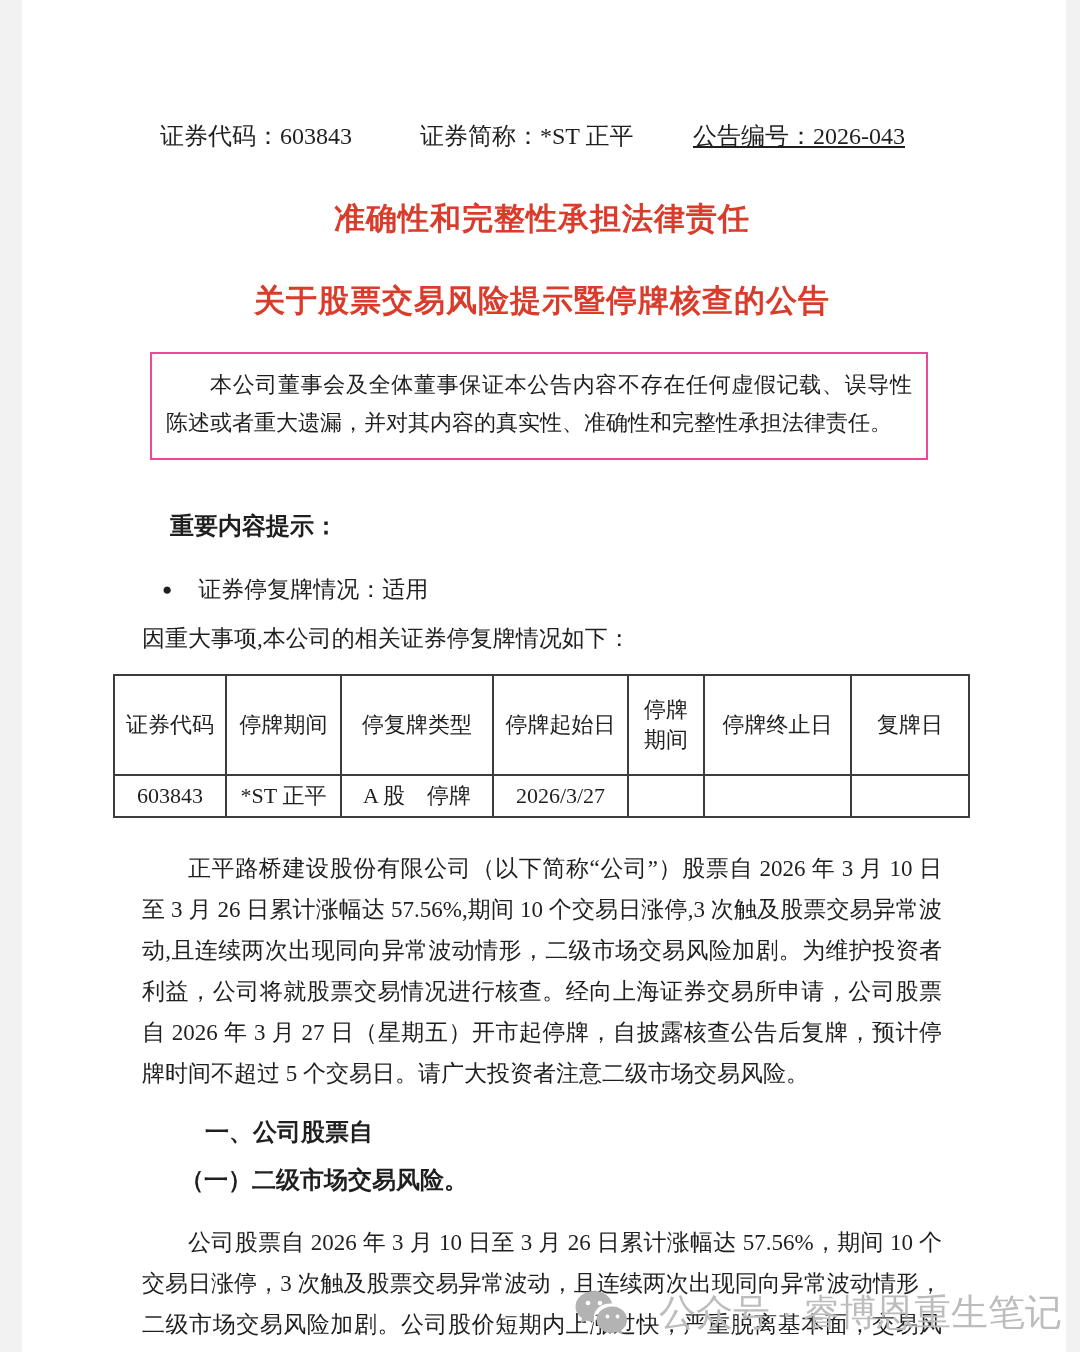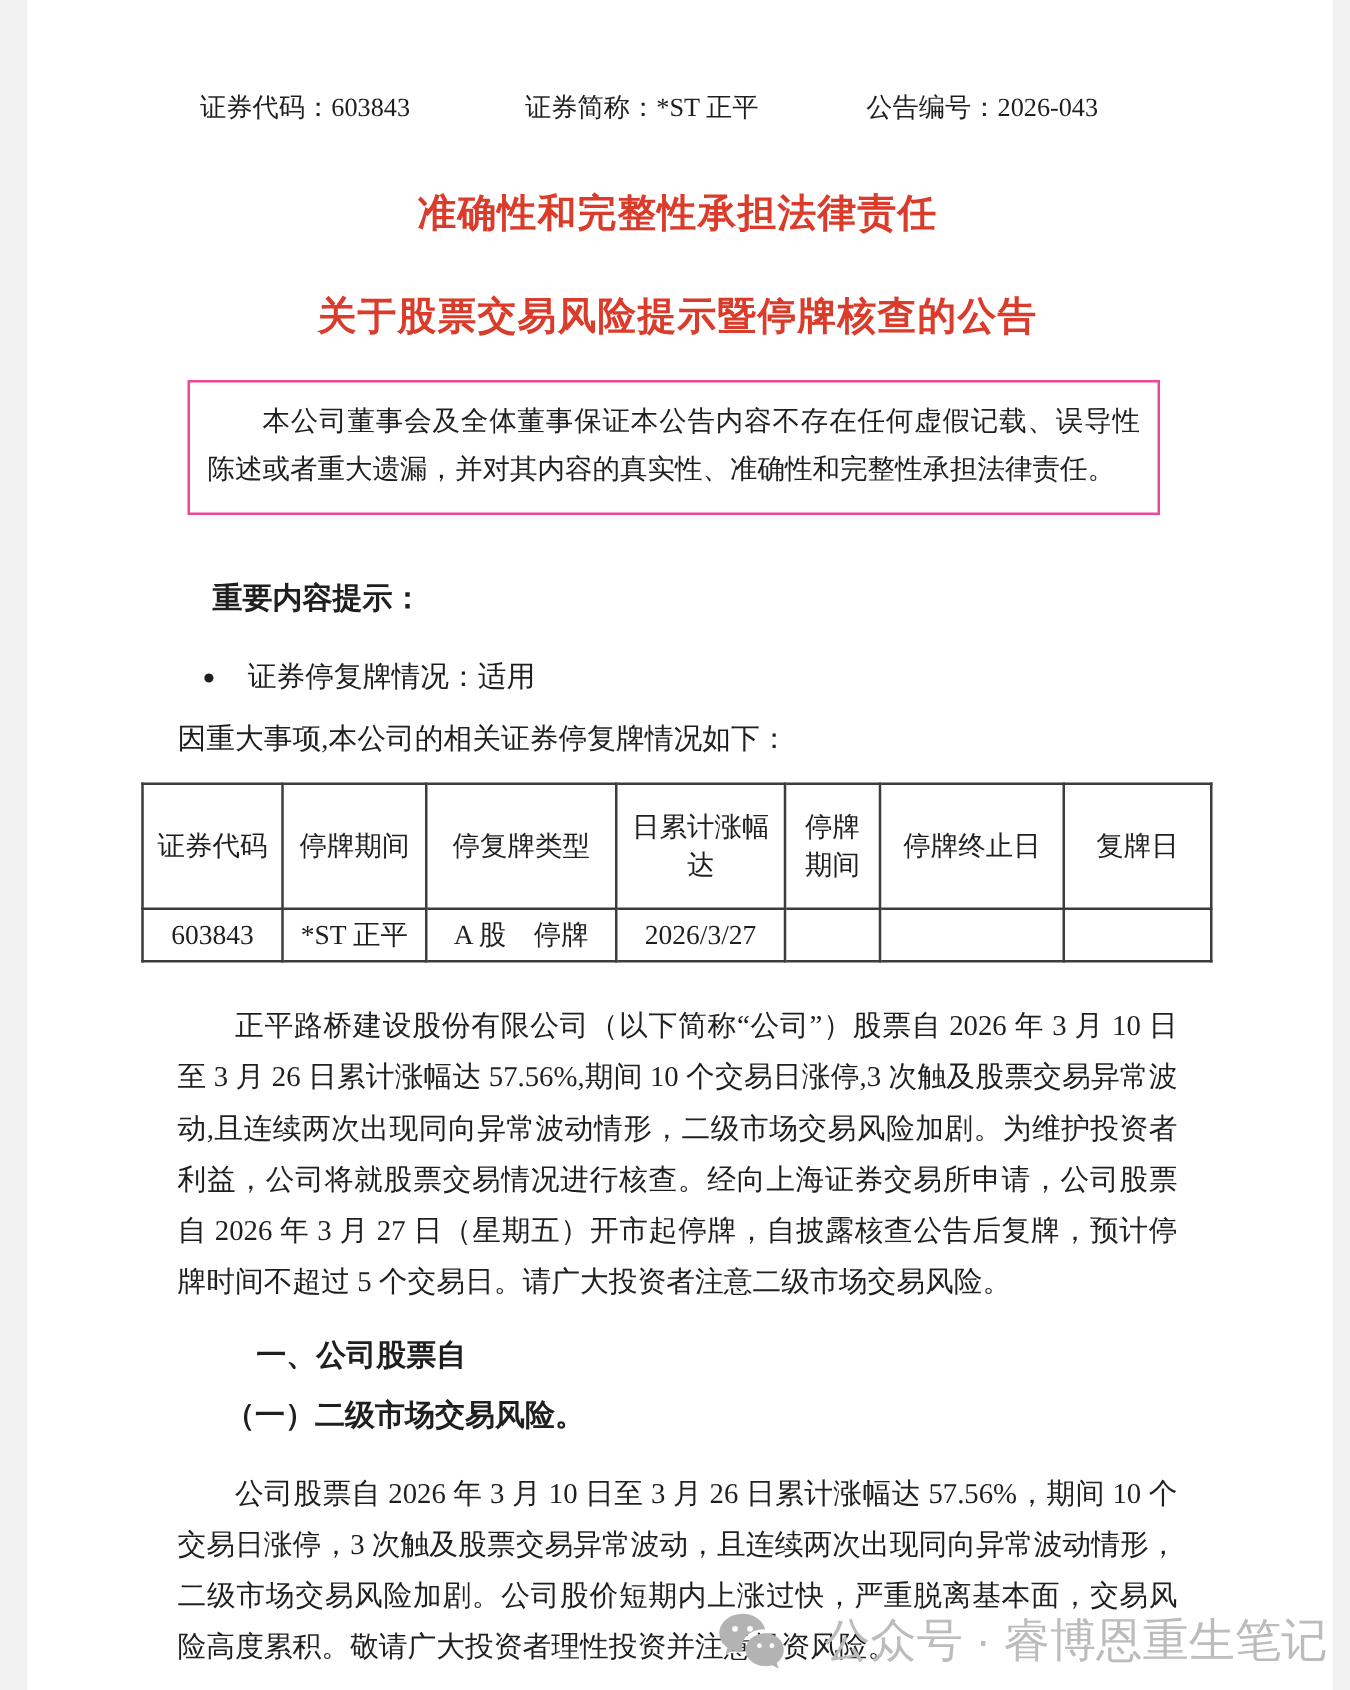--- a/index.html
+++ b/index.html
@@ -8,25 +8,25 @@
     background:#f2f2f3;
     font-family:"Liberation Serif","DejaVu Serif",serif;
     color:#1f1f1f;
     overflow:hidden;
   }
   .page{
     position:absolute;left:22px;top:0;width:1044px;height:1352px;
     background:#ffffff;
   }
   
-  .doc-header{position:relative;height:30px;margin-top:72px;font-size:21px;}
+  .doc-header{position:relative;height:30px;margin-top:120px;font-size:24px;}
   .doc-header span{position:absolute;top:0;white-space:nowrap;}
   .hdr-code{left:138px;}
   .hdr-name{left:398px;}
-  .hdr-no{left:671px;}
+  .hdr-no{left:671px;text-decoration:underline;}
   
   .content{position:relative;margin-left:120px;width:800px;}
   .title{
     text-align:center;font-weight:bold;
     font-family:"Liberation Sans","DejaVu Sans",sans-serif;
     font-size:31px;color:#da3b2a;letter-spacing:1px;
   }
   .title-1{margin-top:48px;}
   .title-2{margin-top:40px;}
   .disclaimer-box{
@@ -116,21 +116,21 @@
         <col style="width:135px">
           <col style="width:76px">
           <col style="width:147px">
         <col style="width:118px">
       </colgroup>
       <thead>
         <tr>
           <th>证券代码</th>
           <th>停牌期间</th>
           <th>停复牌类型</th>
-          <th>日累计涨幅达</th>
+          <th>停牌起始日</th>
           <th>停牌期间</th>
           <th>停牌终止日</th>
           <th>复牌日</th>
         </tr>
       </thead>
       <tbody>
         <tr>
           <td>603843</td>
           <td>*ST 正平</td>
           <td>A 股　停牌</td>

